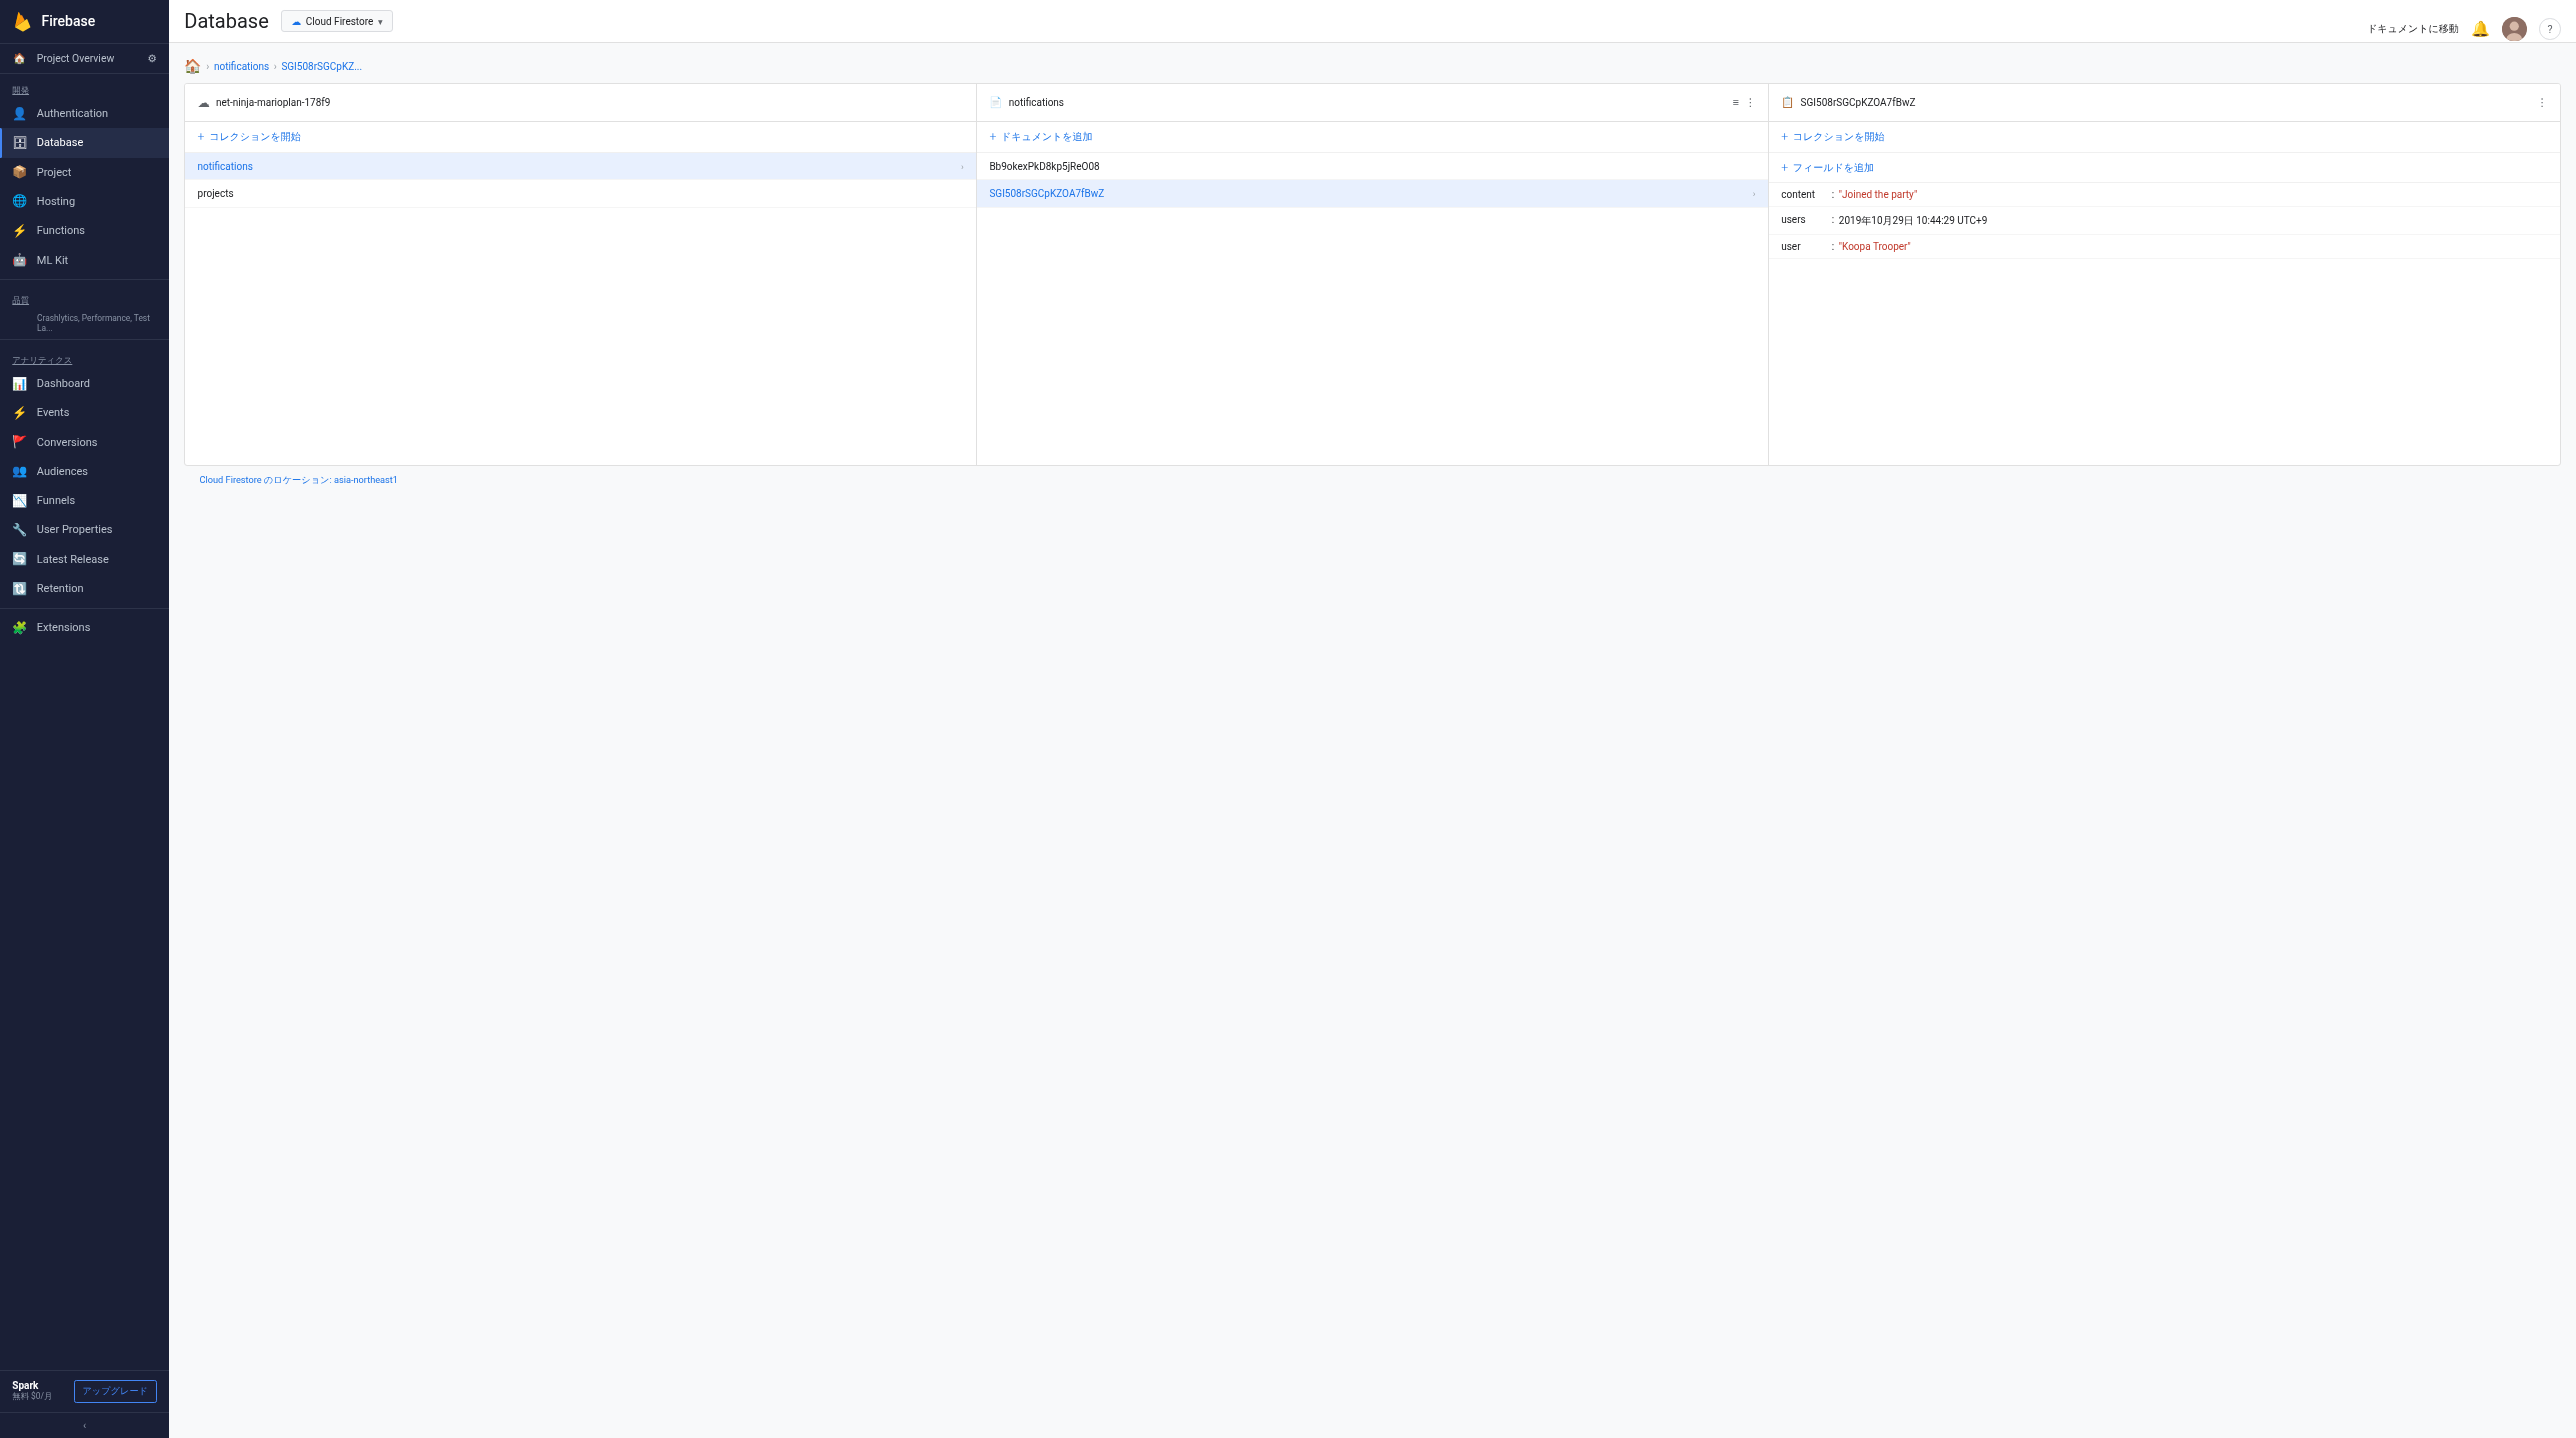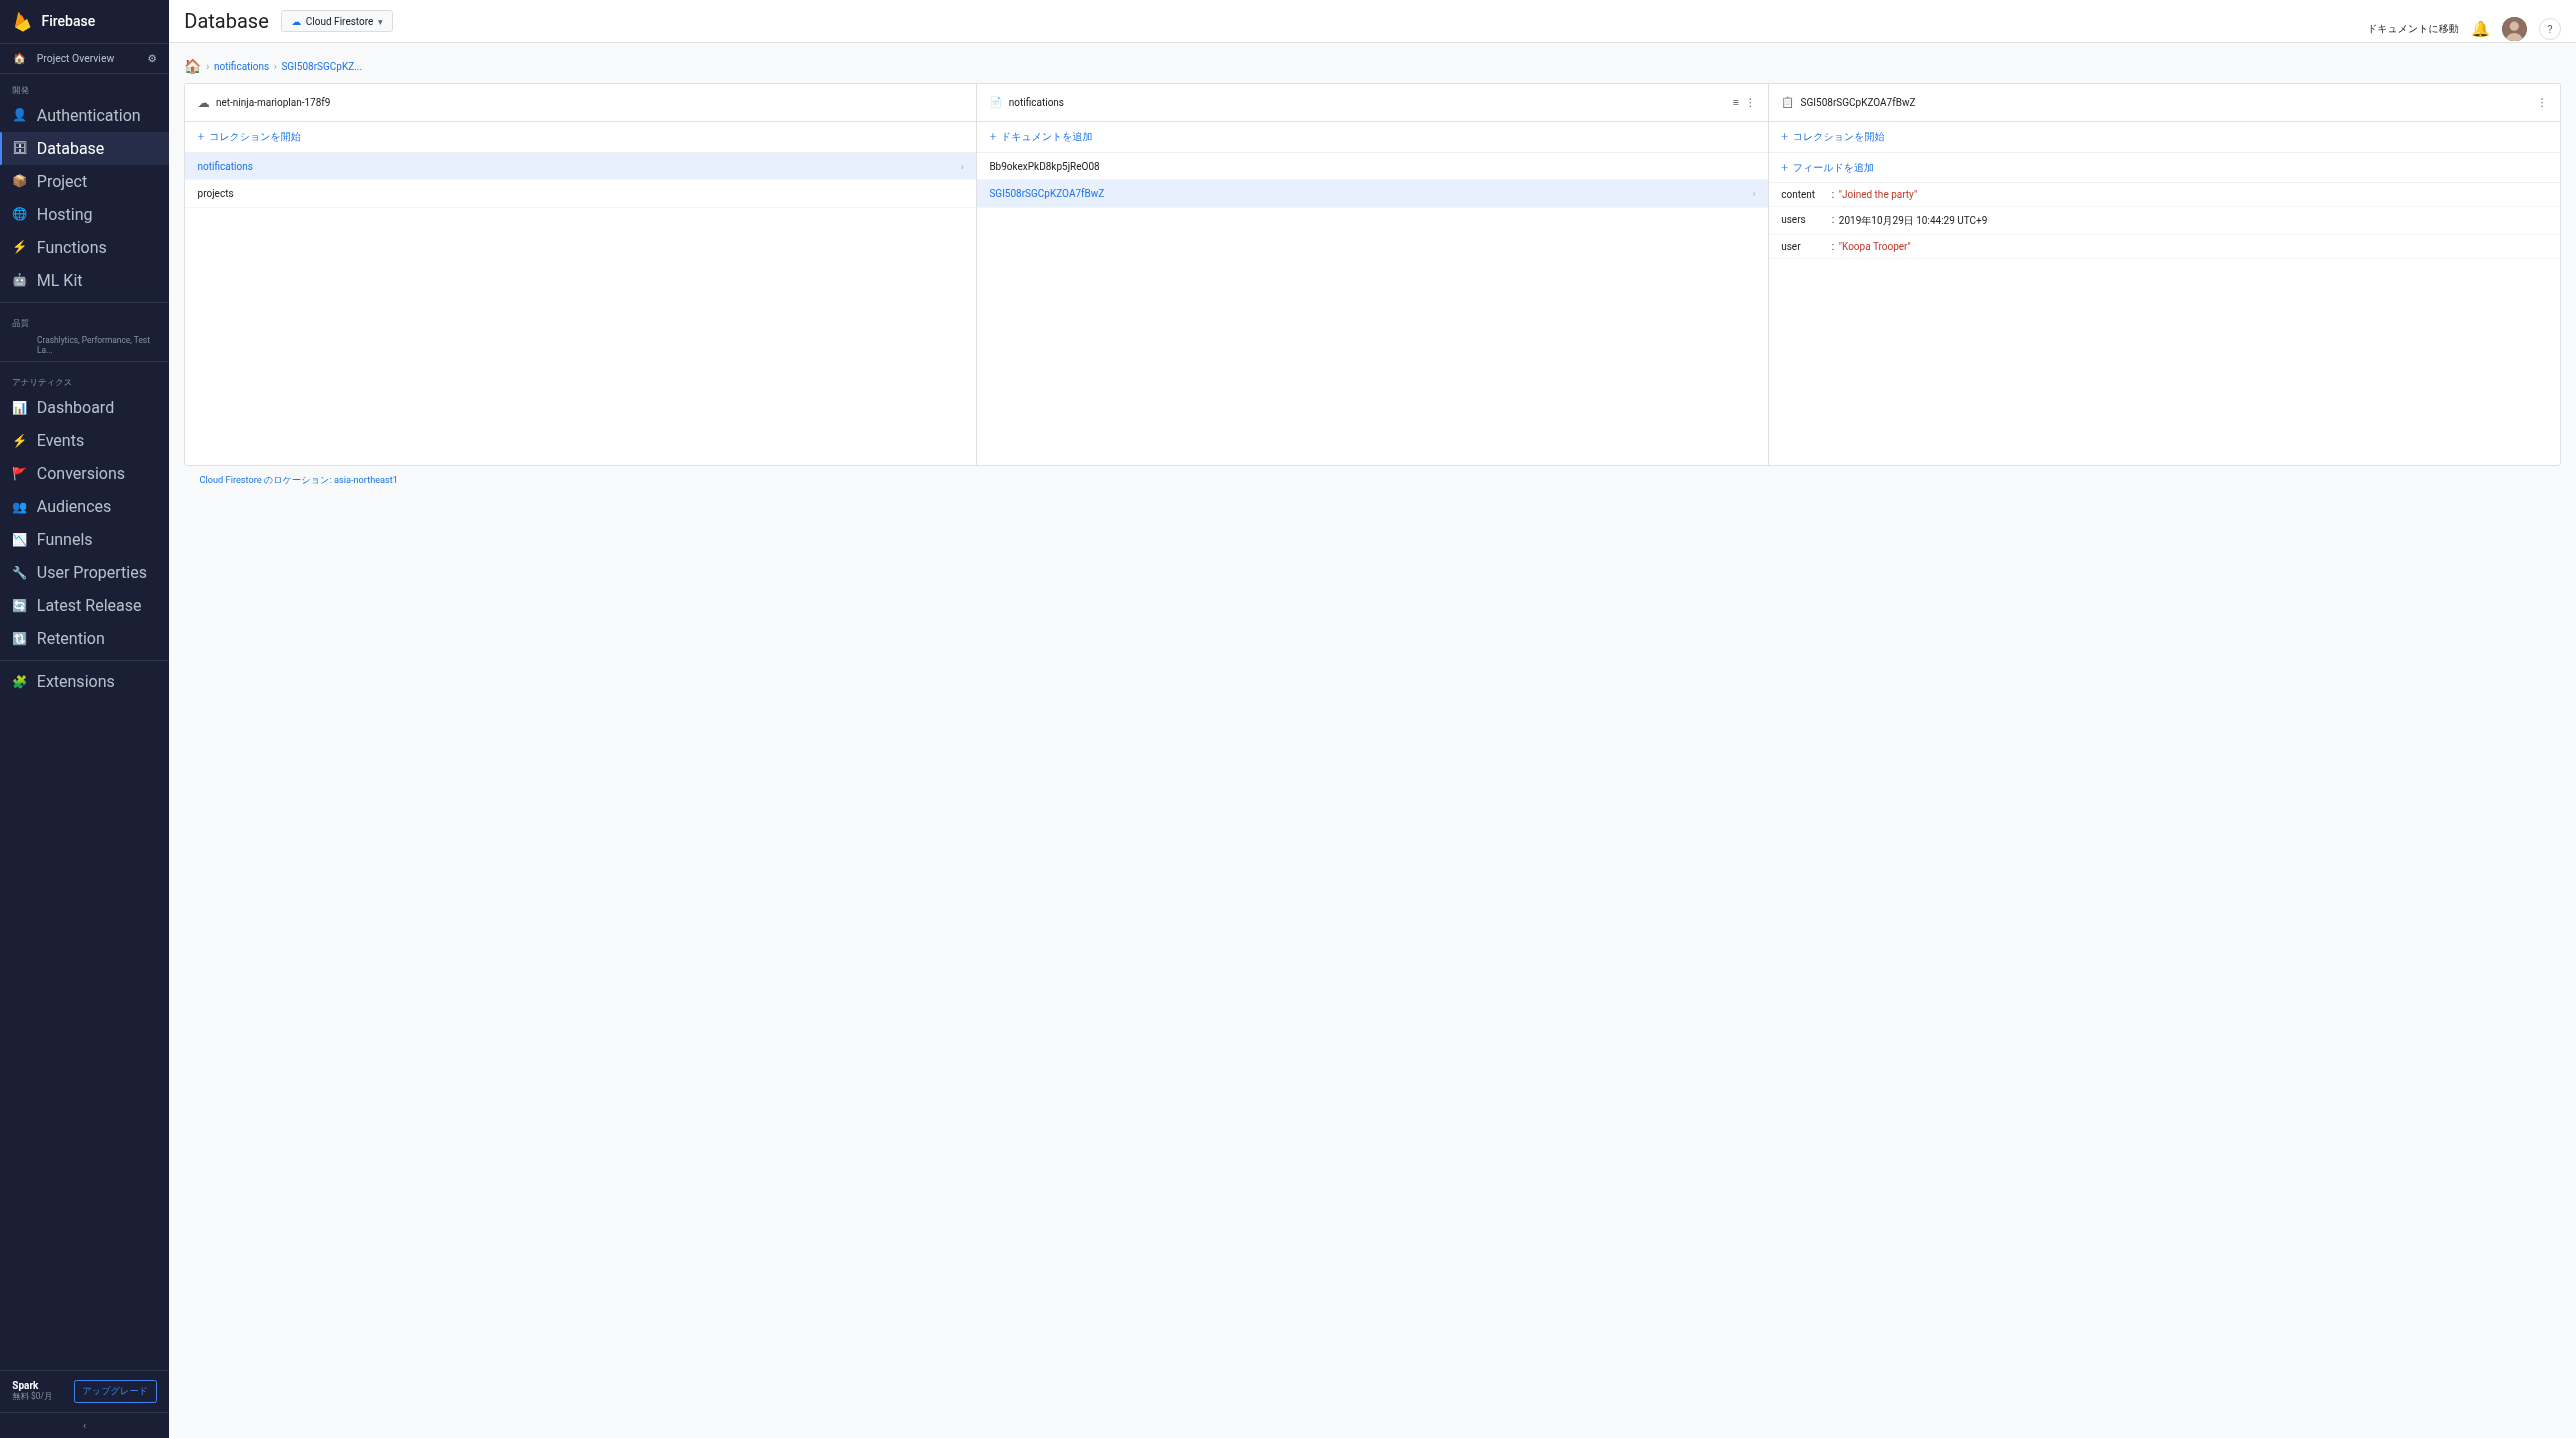--- a/index.html
+++ b/index.html
@@ -31,20 +31,21 @@
       font-size: 14px;
       font-weight: 500;
     }
 
     .sidebar-section-label {
       font-size: 8.4px;
       color: #8892a4;
       padding: 10.7px 12.3px 3.1px;
       text-transform: none;
       font-weight: 500;
+      text-decoration: underline;
     }
 
     .sidebar-item {
       display: flex;
       align-items: center;
       padding: 7px 12.3px;
       cursor: pointer;
       gap: 9.2px;
       color: #b8c0cc;
       font-size: 10.4px;
@@ -59,21 +60,21 @@
       width: 2.3px;
       background: #4285f4;
       border-radius: 0 1.5px 1.5px 0;
     }
     .sidebar-item .icon {
       width: 15.3px; height: 15.3px;
       display: flex; align-items: center; justify-content: center;
       flex-shrink: 0;
       font-size: 12.3px;
     }
-    .sidebar-item .label { font-size: 16px; }
+    .sidebar-item .label { font-size: 11px; }
 
     .sidebar-project-item {
       display: flex;
       align-items: center;
       padding: 7px 12.3px;
       cursor: pointer;
       gap: 9.2px;
       color: #b8c0cc;
       font-size: 10.4px;
       border-bottom: 0.8px solid #2d3349;

